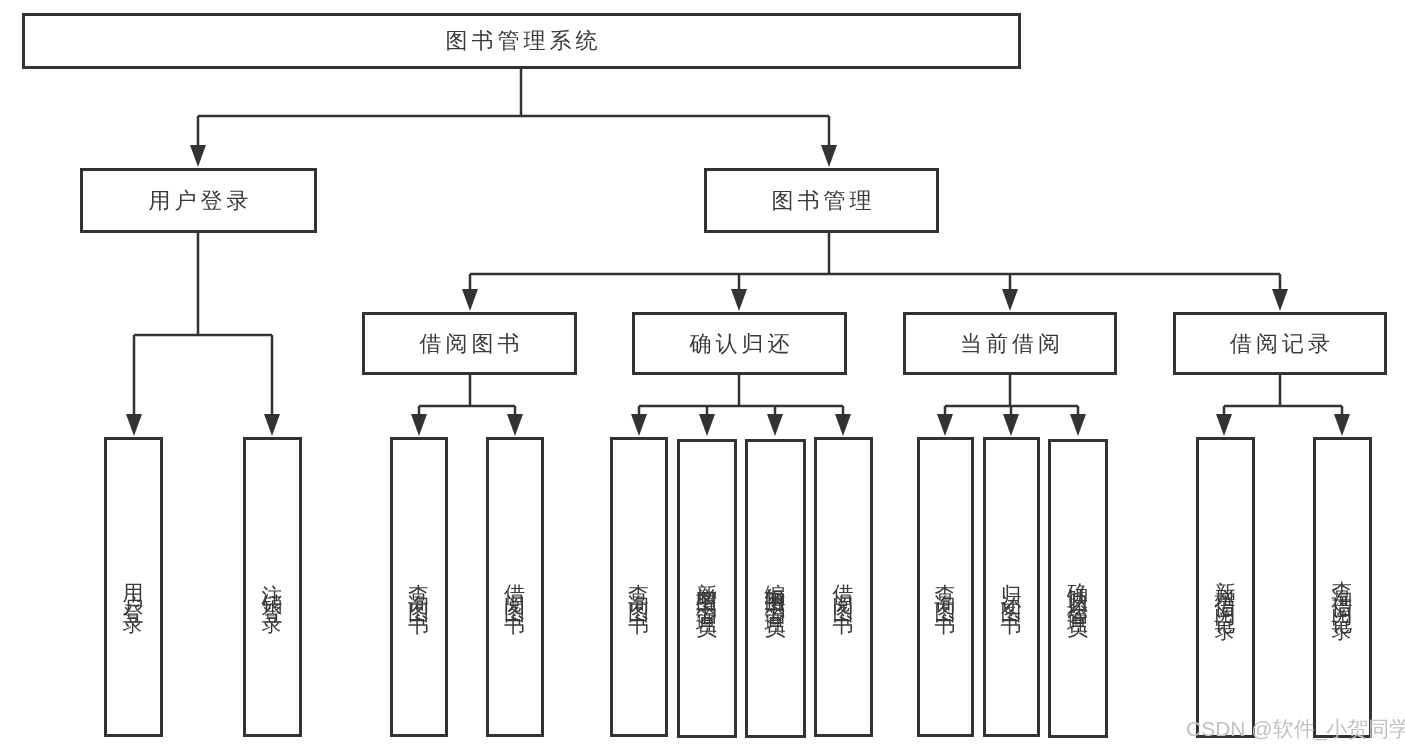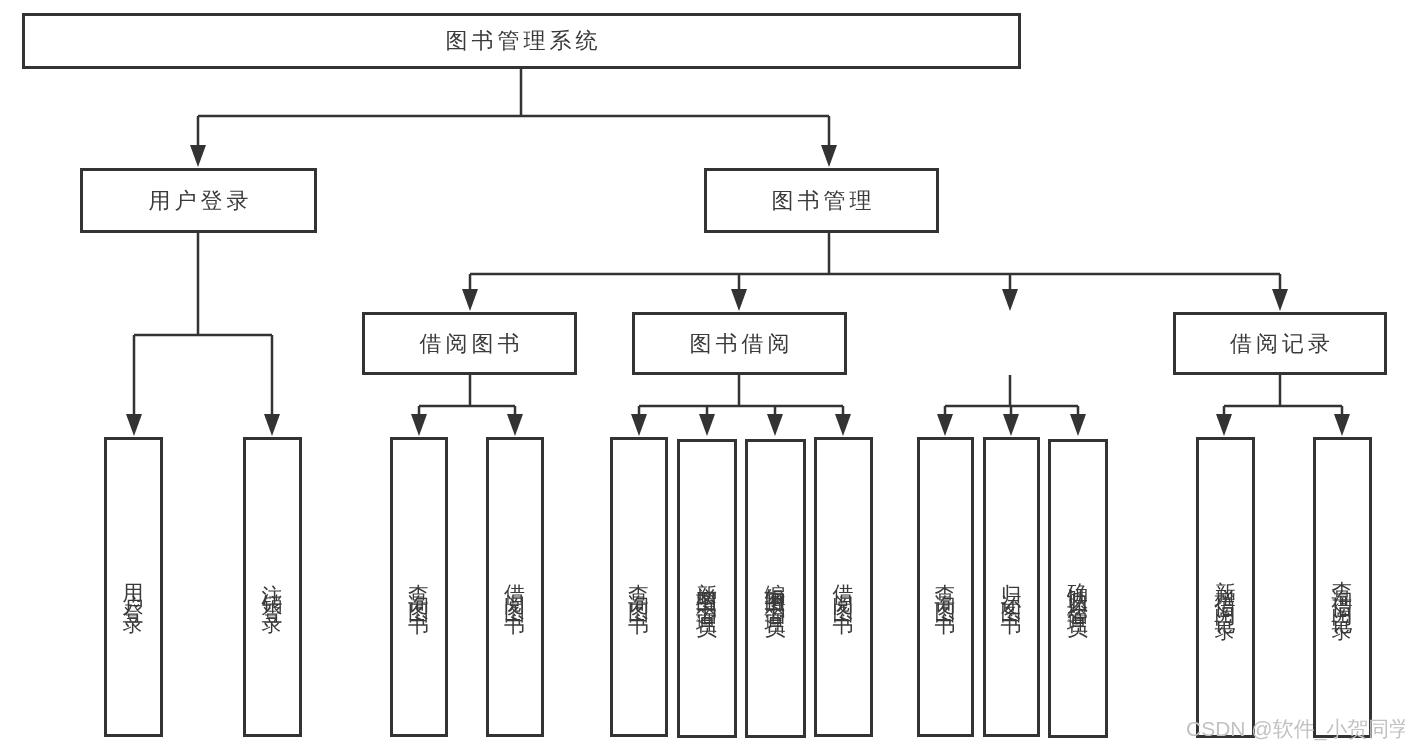--- a/index.html
+++ b/index.html
@@ -108,21 +108,24 @@
     <span>用户登录</span>
   </div>
   <div class="box h" style="left:704px;top:168px;width:235px;height:65px">
     <span>图书管理</span>
   </div>
 
   <div class="box h" style="left:362px;top:312px;width:215px;height:63px">
     <span>借阅图书</span>
   </div>
   <div class="box h" style="left:632px;top:312px;width:215px;height:63px">
-    <span>图书借阅</span>
+    <span>确认归还</span>
+  </div>
+  <div class="box h" style="left:903px;top:312px;width:214px;height:63px">
+    <span>当前借阅</span>
   </div>
   <div class="box h" style="left:1173px;top:312px;width:214px;height:63px">
     <span>借阅记录</span>
   </div>
 
   <div class="box v v4" style="left:104px;top:437px;width:59px;height:300px">
     <span>用户登录</span>
   </div>
   <div class="box v v4" style="left:243px;top:437px;width:59px;height:300px">
     <span>注销登录</span>

